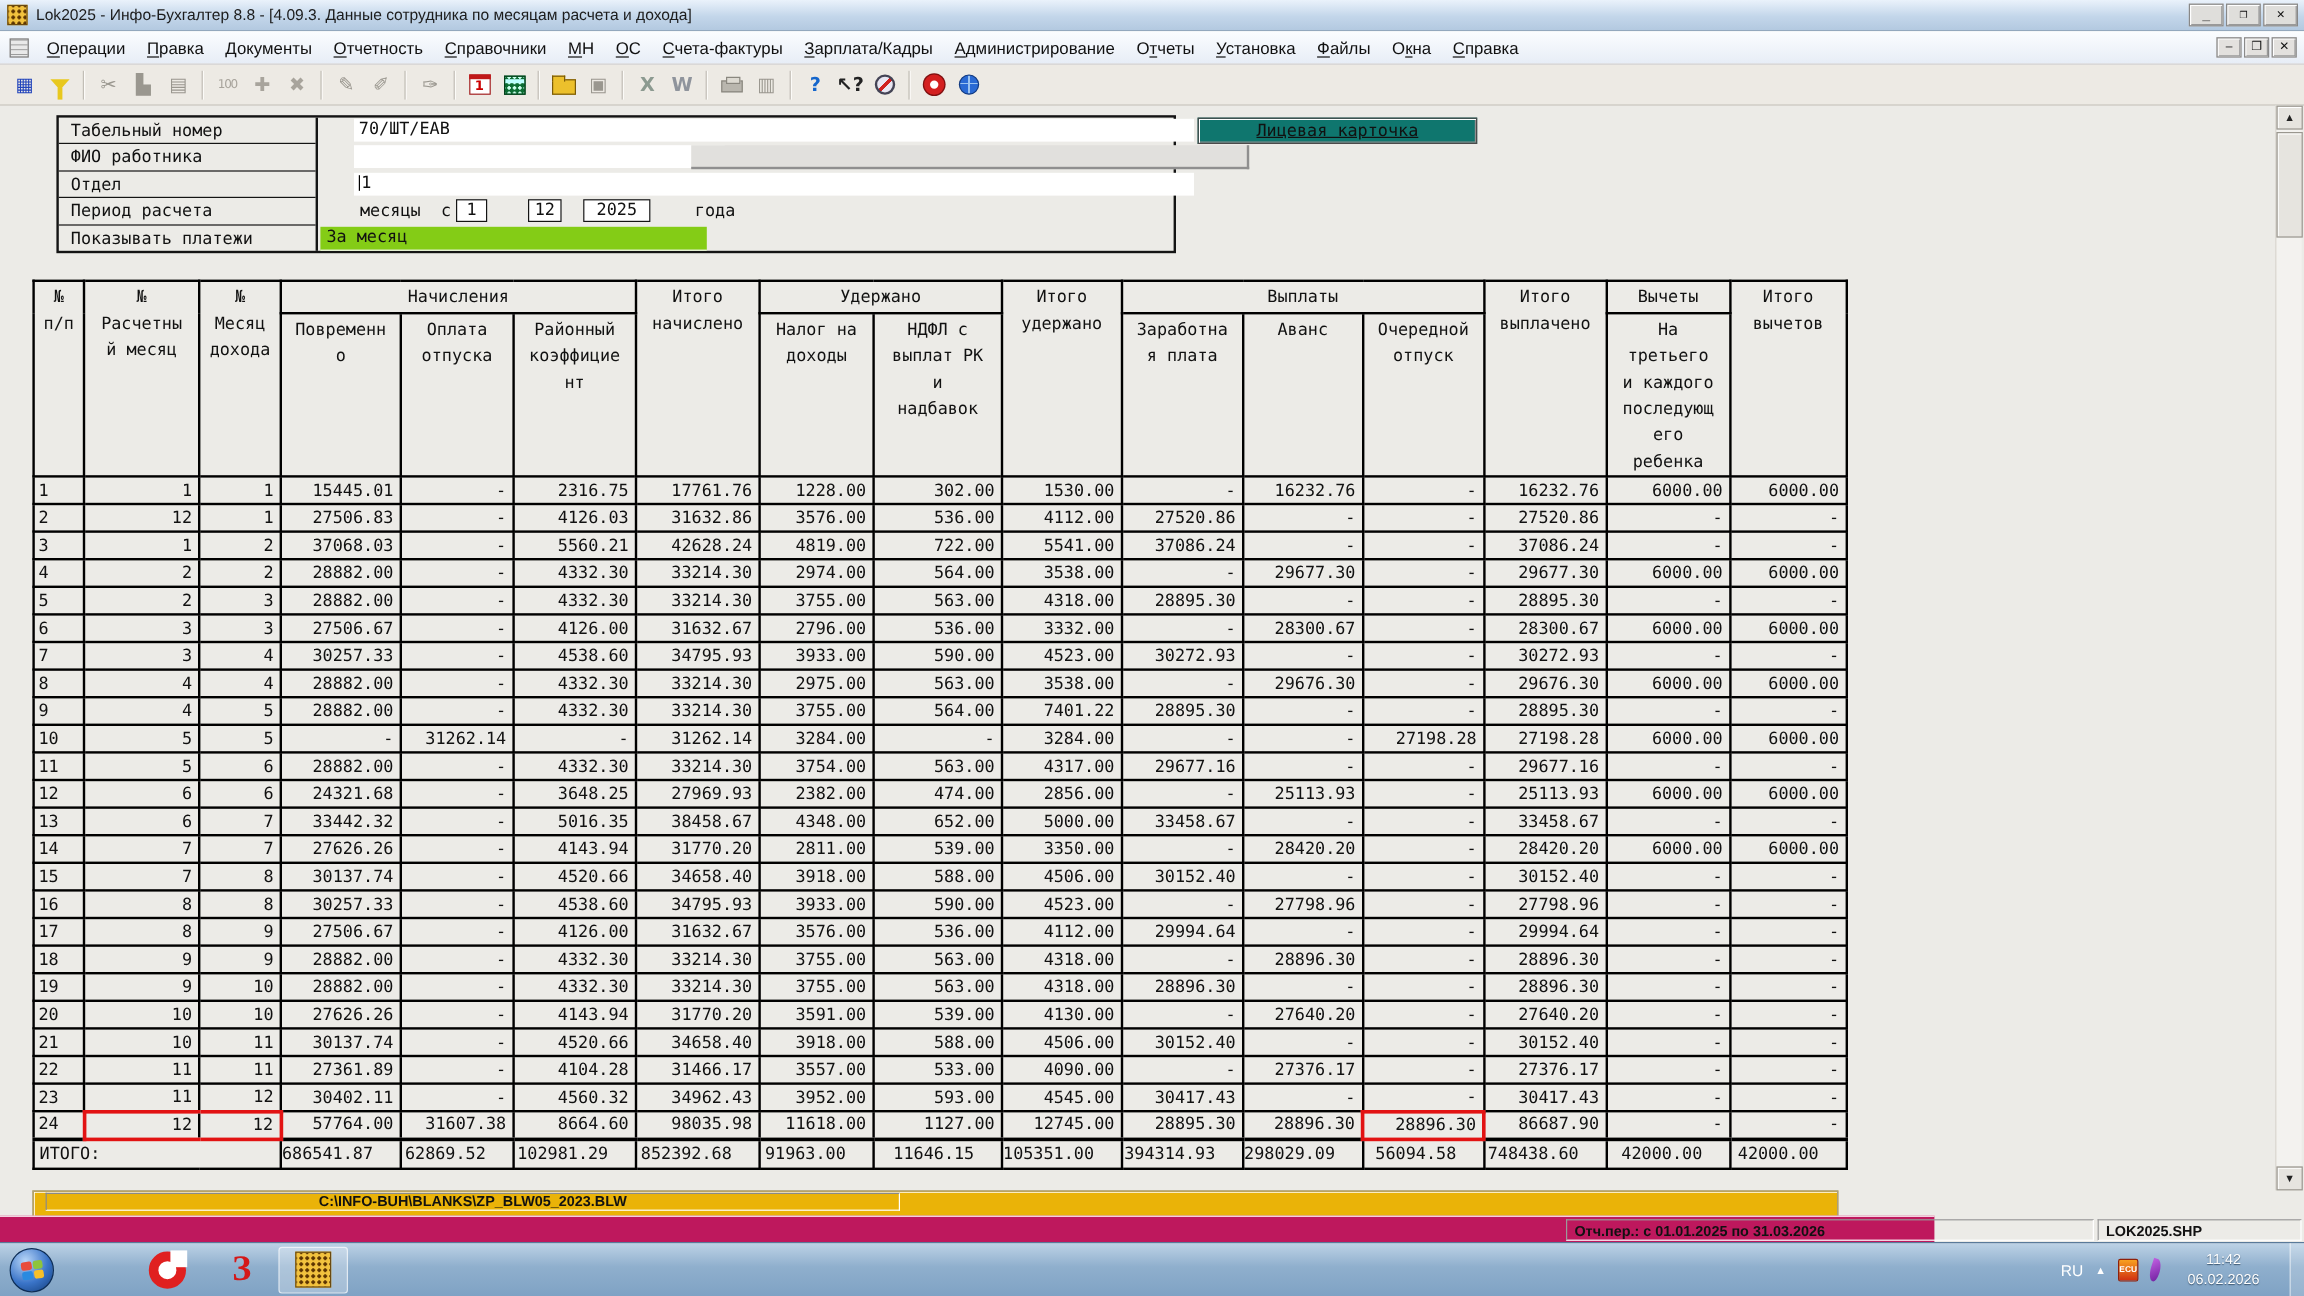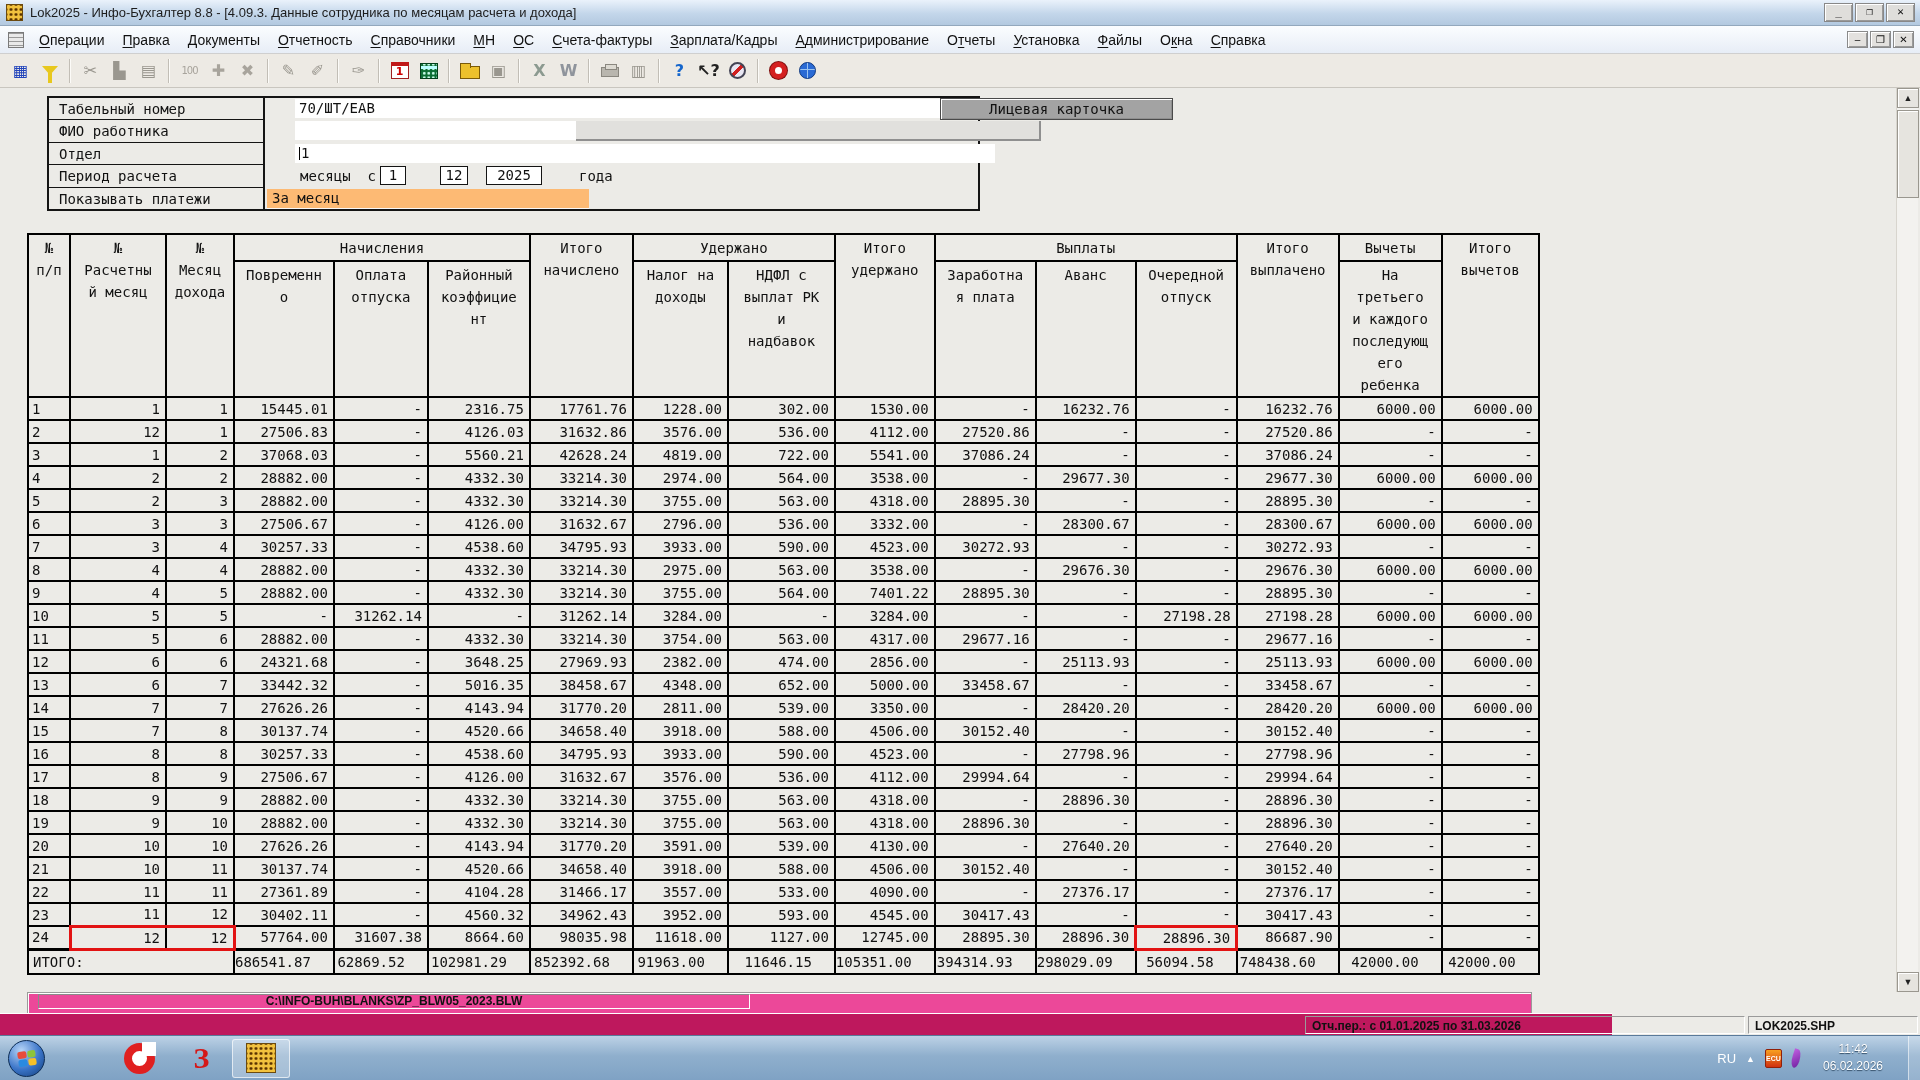--- a/index.html
+++ b/index.html
@@ -71,25 +71,25 @@
   .form-label { flex:1 1 0; border-bottom:1px solid #141414; font:14px "DejaVu Sans Mono",monospace;
     padding:3px 0 0 10px; white-space:pre; }
   .form-label:last-child { border-bottom:none; }
   .fld { position:absolute; font:14px "DejaVu Sans Mono",monospace; line-height:19px; white-space:pre;margin-left:28px; }
   .fld.white { background:#fff; height:19px; padding-left:4px; }
   .caret { display:inline-block; width:1px; height:13px; background:#000; margin-right:1px; vertical-align:-2px; }
   .fio-shelf { position:absolute; left:576px; top:121px; width:465px; height:20px; background:#e1e0dd;
     border-right:2px solid #8f8f8f; border-bottom:2px solid #8f8f8f; }
   .period-box { position:absolute; height:19px; background:#fff; border:1px solid #141414;
     font:14px "DejaVu Sans Mono",monospace; text-align:center; line-height:17px; }
-  .pay-field { position:absolute; left:267px; top:189px; width:322px; height:20px; background:#fdba74;
+  .pay-field { position:absolute; left:267px; top:189px; width:322px; height:20px; background:#84cc16;
     border-bottom:1px solid #f8f8f8; font:14px "DejaVu Sans Mono",monospace; line-height:19px; padding-left:5px; }
-  .card-btn { position:absolute; left:940px; top:98px; width:233px; height:22px; background:#a3a3a3;
+  .card-btn { position:absolute; left:998px; top:98px; width:233px; height:22px; background:#0f766e;
     border:1px solid #4a4a4a; box-shadow:inset 1px 1px 0 #fff, inset -1px -1px 0 #8f8f8f;
-    font:14px "DejaVu Sans Mono",monospace; text-align:center; line-height:20px; }
+    font:14px "DejaVu Sans Mono",monospace; text-align:center; line-height:20px;text-decoration:underline; }
 
   
   .table-wrap { position:absolute; left:27px; top:233px; }
   table { border-collapse:collapse; table-layout:fixed; font:14px "DejaVu Sans Mono",monospace; }
   th, td { border:2px solid #000; overflow:hidden; }
   thead th { font-weight:normal; vertical-align:top; text-align:center; white-space:pre-line;
     line-height:22px; padding-top:2px; }
   tr.grp-row th { height:27px; }
   tr.col-row th { height:136px; }
   tbody td { height:23px; text-align:right; padding-right:5px; white-space:nowrap; }
@@ -102,21 +102,21 @@
 
   
   .vscroll { position:absolute; left:1896px; top:88px; width:22px; height:904px; background:#f3f2ef;
     border-left:1px solid #d8d5ce; }
   .vs-btn { position:absolute; left:0; width:22px; height:20px; background:#e6e4df; border:1px solid #9a978f;
     box-shadow:inset 1px 1px 0 #fff; text-align:center; font-size:9px; line-height:19px; color:#222; }
   .vs-thumb { position:absolute; left:0; top:22px; width:22px; height:88px; background:#e6e4df;
     border:1px solid #9a978f; box-shadow:inset 1px 1px 0 #fff; }
 
   
-  .pathbar { position:absolute; left:27px; top:992px; width:1505px; height:36px; background:#ec4899;
+  .pathbar { position:absolute; left:27px; top:992px; width:1505px; height:36px; background:#eab308;
     border:1px solid #9a9a9a; box-shadow:inset 1px 1px 0 #fff; }
   .path-box { position:absolute; left:10px; top:1px; width:712px; height:15px;
     border:1px solid; border-color:#8a8a8a #fff #fff #8a8a8a; text-align:center;
     font-size:12px; font-weight:bold; line-height:13px; }
   .statusbar { position:absolute; left:0; top:1013px; width:1612px; height:22px; background:#be185d;
     border-top:1px solid #fff; }
   .sb-panel { position:absolute; top:2px; height:18px; border:1px solid; border-color:#9a9a9a #fff #fff #9a9a9a;
     font-size:12px; font-weight:bold; padding:2px 6px 0 6px; white-space:nowrap; }
 
   

